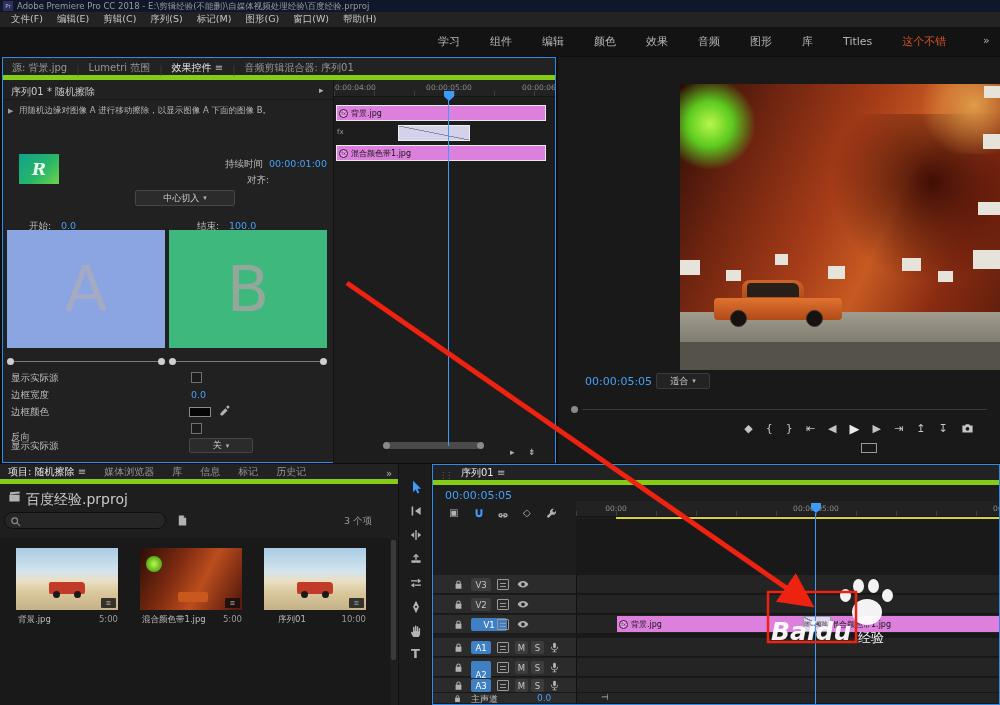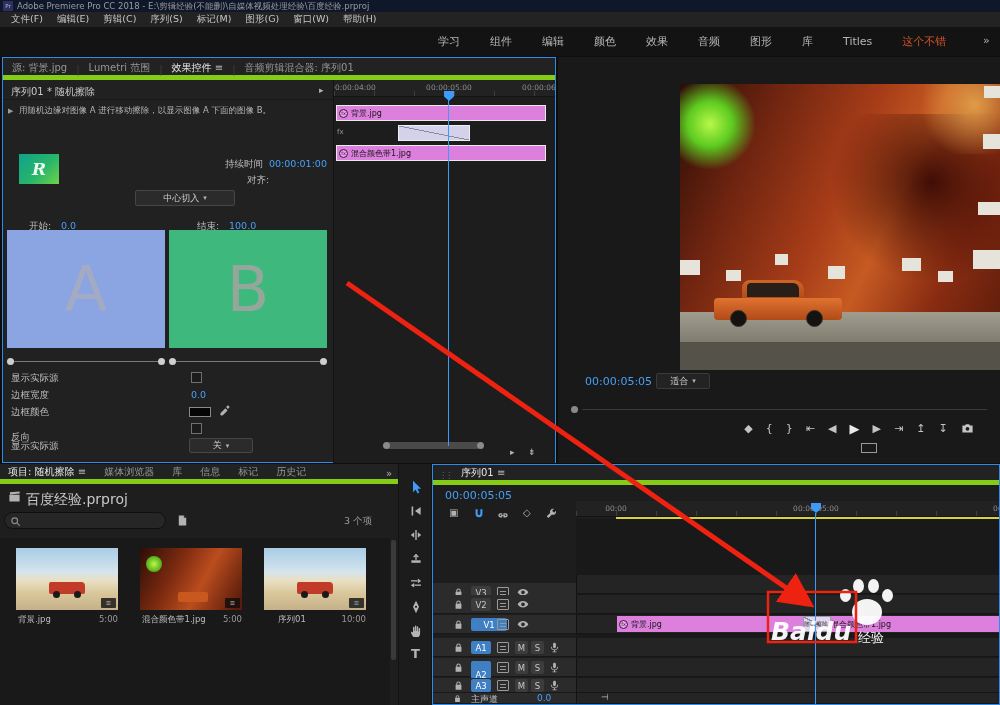--- a/index.html
+++ b/index.html
@@ -415,21 +415,21 @@
     </svg>
 
   <div class="a ruler" style="left:143px;top:36px;width:423px;height:16px">
     <span class="rl a" style="left:40px;top:3px">00:00</span>
     <span class="rl a" style="left:240px;top:3px">00:00:05:00</span>
     <span class="rl a" style="left:440px;top:3px">00:00:10:00</span>
   </div>
   <div class="a" style="left:183px;top:52px;width:383px;height:2px;background:#d8d23e"></div>
   <div class="a" style="left:143px;top:54px;width:423px;height:185px;background:#191919"></div>
 
-  <div class="a trkhdr" style="left:0;top:118px;height:19px">
+  <div class="a trkhdr" style="left:0;top:110px;height:19px">
     <svg class="a icon" style="left:20px;top:4px" width="11" height="11">
         <use href="#i-lock"></use>
       </svg>
     <div class="a badge" style="left:38px;top:3px;width:20px;height:13px">V3</div>
     <div class="a sync" style="left:64px;top:4px"></div>
     <svg class="a icon" style="left:84px;top:4px" width="12" height="11">
         <use href="#i-eye"></use>
       </svg>
   </div>
   <div class="a lane" style="left:143px;top:110px;width:423px;height:19px"></div>

